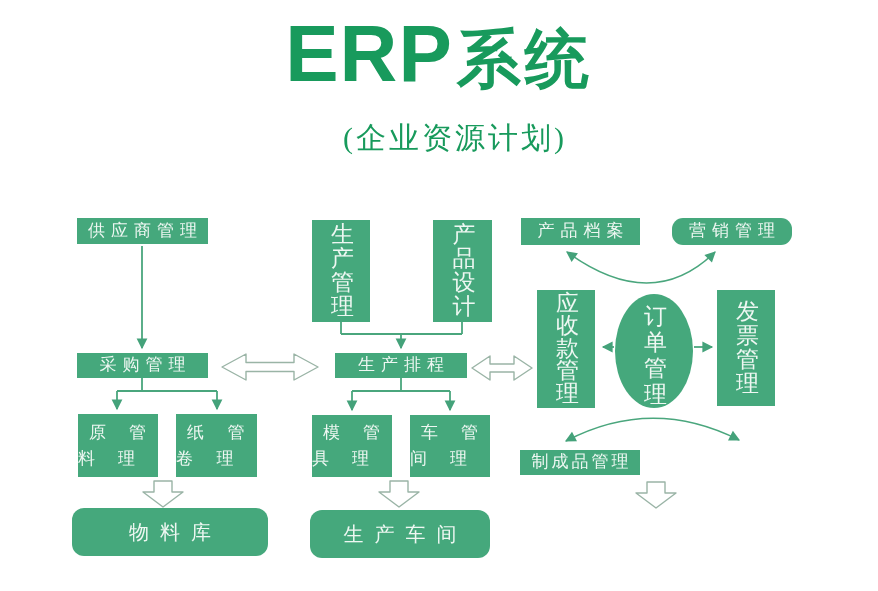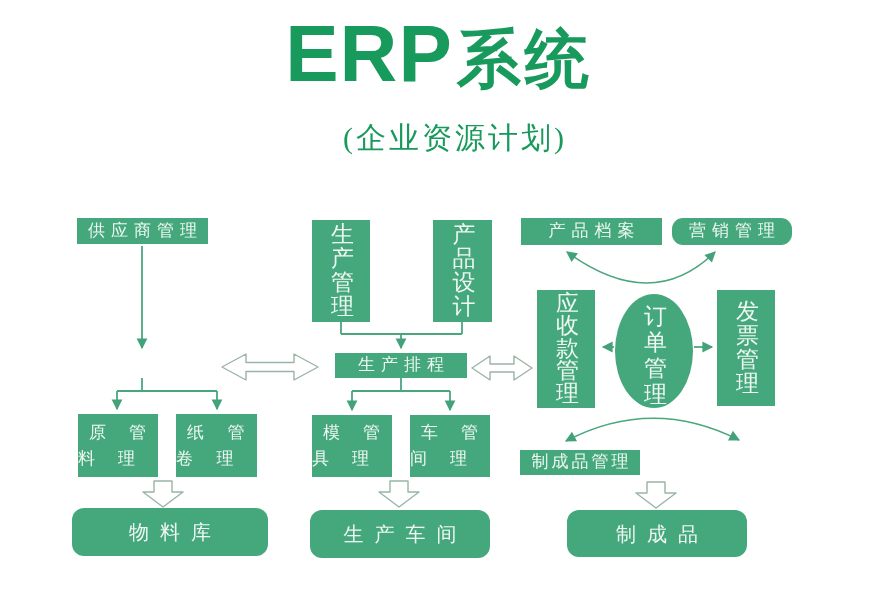--- a/index.html
+++ b/index.html
@@ -92,20 +92,21 @@
       <path d="M647,482 L665,482 L665,493 L676,493 L656,508 L636,493 L647,493 Z"></path>
     </g>
   </svg>
 
   <div class="title-row">
     <span class="t-latin">ERP</span><span class="t-cjk">系统</span>
   </div>
   <div class="subtitle">(企业资源计划)</div>
 
   <div class="box" style="left:77px;top:218px;width:131px;height:26px;">供应商管理</div>
+  <div class="box" style="left:77px;top:353px;width:131px;height:25px;">采购管理</div>
   <div class="box two" style="left:78px;top:414px;width:80px;height:63px;">
     <span>原料</span>
     <span>管理</span>
   </div>
   <div class="box two" style="left:176px;top:414px;width:81px;height:63px;">
     <span>纸卷</span>
     <span>管理</span>
   </div>
   <div class="box round" style="left:72px;top:508px;width:196px;height:48px;">物料库</div>
 
@@ -119,27 +120,26 @@
   <div class="box two" style="left:312px;top:415px;width:80px;height:62px;">
     <span>模具</span>
     <span>管理</span>
   </div>
   <div class="box two" style="left:410px;top:415px;width:80px;height:62px;">
     <span>车间</span>
     <span>管理</span>
   </div>
   <div class="box round" style="left:310px;top:510px;width:180px;height:48px;">生产车间</div>
 
-  <div class="box" style="left:521px;top:218px;width:141px;height:27px;">产品档案</div>
+  <div class="box" style="left:521px;top:218px;width:119px;height:27px;">产品档案</div>
   <div class="box" style="left:672px;top:218px;width:120px;height:27px;border-radius:11px;">营销管理</div>
   <div class="vwrap tall" style="left:537px;top:290px;width:58px;height:118px;">
     <span class="vtext">应收款管理</span>
   </div>
   <div class="ellipse" style="left:615px;top:294px;width:78px;height:114px;">
     <span class="vtext">订单管理</span>
   </div>
   <div class="vwrap" style="left:717px;top:290px;width:58px;height:116px;">
     <span class="vtext">发票管理</span>
   </div>
   <div class="box" style="left:520px;top:450px;width:120px;height:25px;letter-spacing:3px;text-indent:3px;">制成品管理</div>
-  <div class="box round" style="left:567px;top:510px;width:180px;height:47px;">制成品</div>
 
 </div>
 
 </body></html>

